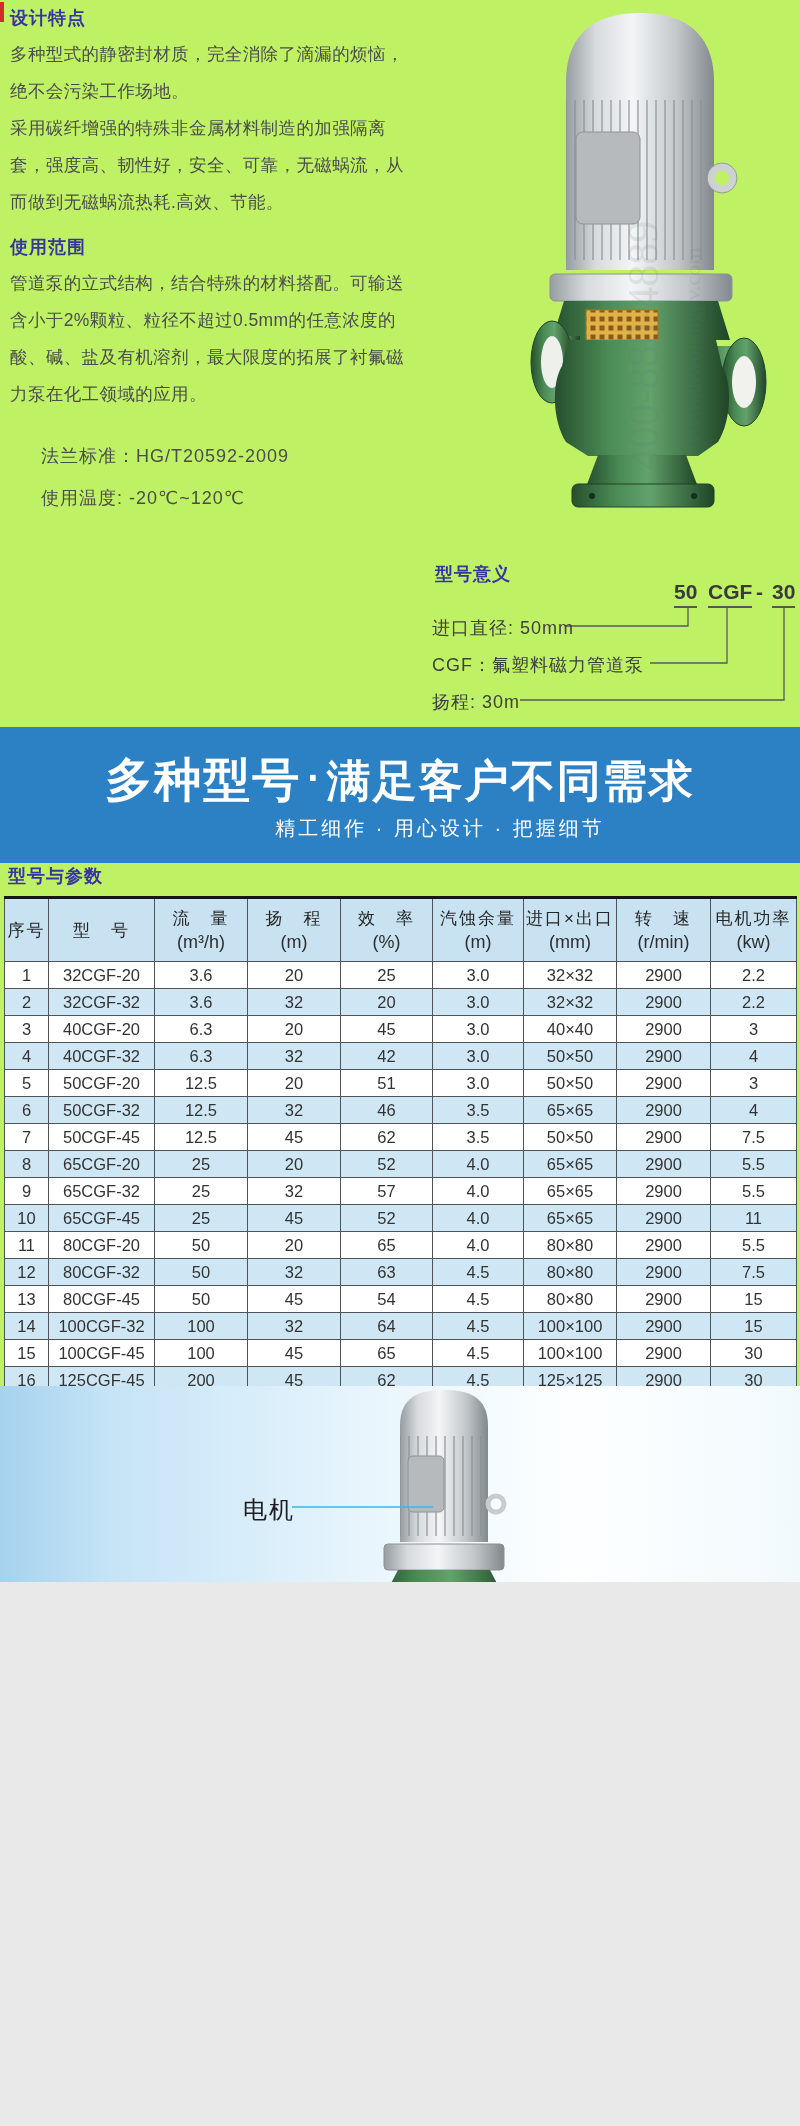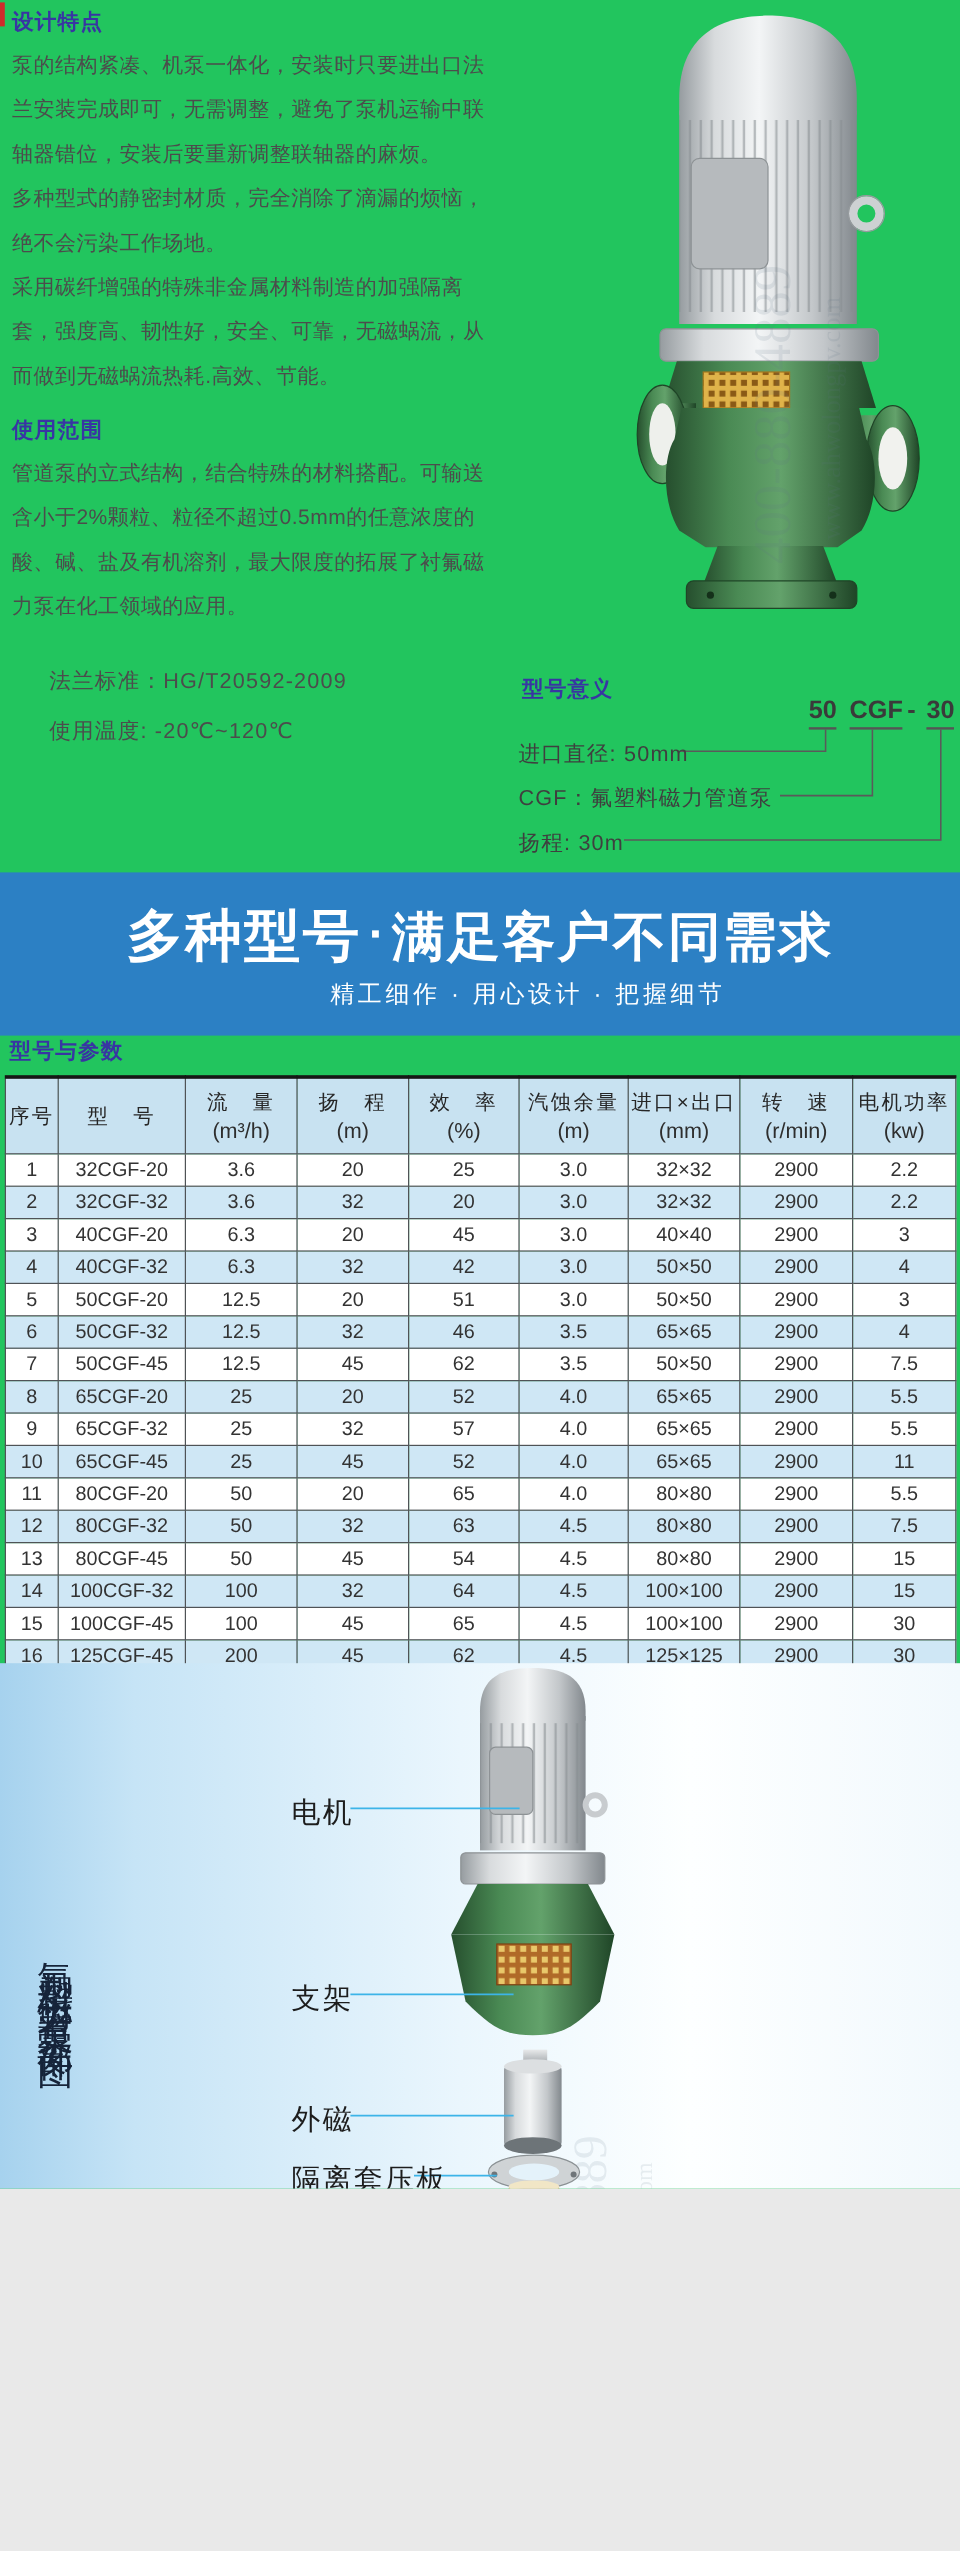--- a/index.html
+++ b/index.html
@@ -1,16 +1,16 @@
 <!DOCTYPE html>
 <html><head>
 <meta charset="utf-8">
 <style>
   html,body{margin:0;padding:0;background:#e9e9e9;}
-  .page{position:relative;width:800px;height:1824px;margin:0 auto;background:#22c55e;
+  .page{position:relative;width:800px;height:1582px;margin:0 auto;background:#bef264;
         font-family:"Liberation Sans","DejaVu Sans",sans-serif;overflow:hidden;}
   .red-mark{position:absolute;left:0;top:2px;width:4px;height:20px;background:#cf2b2b;}
 
   
   .top-left{position:absolute;left:10px;top:6px;width:396px;}
   .h-blue{color:#3835a3;font-weight:bold;font-size:18px;letter-spacing:1px;margin:0 0 6px 0;}
   .body-p{font-size:17.5px;color:#4c4c4c;line-height:37px;letter-spacing:.4px;margin:0;width:394px;} .gap14{height:14px;}
   .spec-line{font-size:18px;color:#4c4c4c;letter-spacing:1px;line-height:42px;margin:0;}
   .spec-block{margin-top:22px;margin-left:31px;}
 
@@ -57,21 +57,20 @@
               color:#1d1d1d;letter-spacing:2px;white-space:nowrap;}
 </style>
 </head>
 <body>
 
 <div class="page">
   <div class="red-mark"></div>
 
   <div class="top-left">
     <p class="h-blue">设计特点</p>
-    <p class="body-p">泵的结构紧凑、机泵一体化，安装时只要进出口法兰安装完成即可，无需调整，避免了泵机运输中联轴器错位，安装后要重新调整联轴器的麻烦。</p>
     <p class="body-p">多种型式的静密封材质，完全消除了滴漏的烦恼，绝不会污染工作场地。</p>
     <p class="body-p">采用碳纤增强的特殊非金属材料制造的加强隔离套，强度高、韧性好，安全、可靠，无磁蜗流，从而做到无磁蜗流热耗.高效、节能。</p>
     <div class="gap14"></div>
     <p class="h-blue">使用范围</p>
     <p class="body-p">管道泵的立式结构，结合特殊的材料搭配。可输送含小于2%颗粒、粒径不超过0.5mm的任意浓度的酸、碱、盐及有机溶剂，最大限度的拓展了衬氟磁力泵在化工领域的应用。</p>
     <div class="spec-block">
       <p class="spec-line">法兰标准：HG/T20592-2009</p>
       <p class="spec-line">使用温度: -20℃~120℃</p>
     </div>
   </div>

